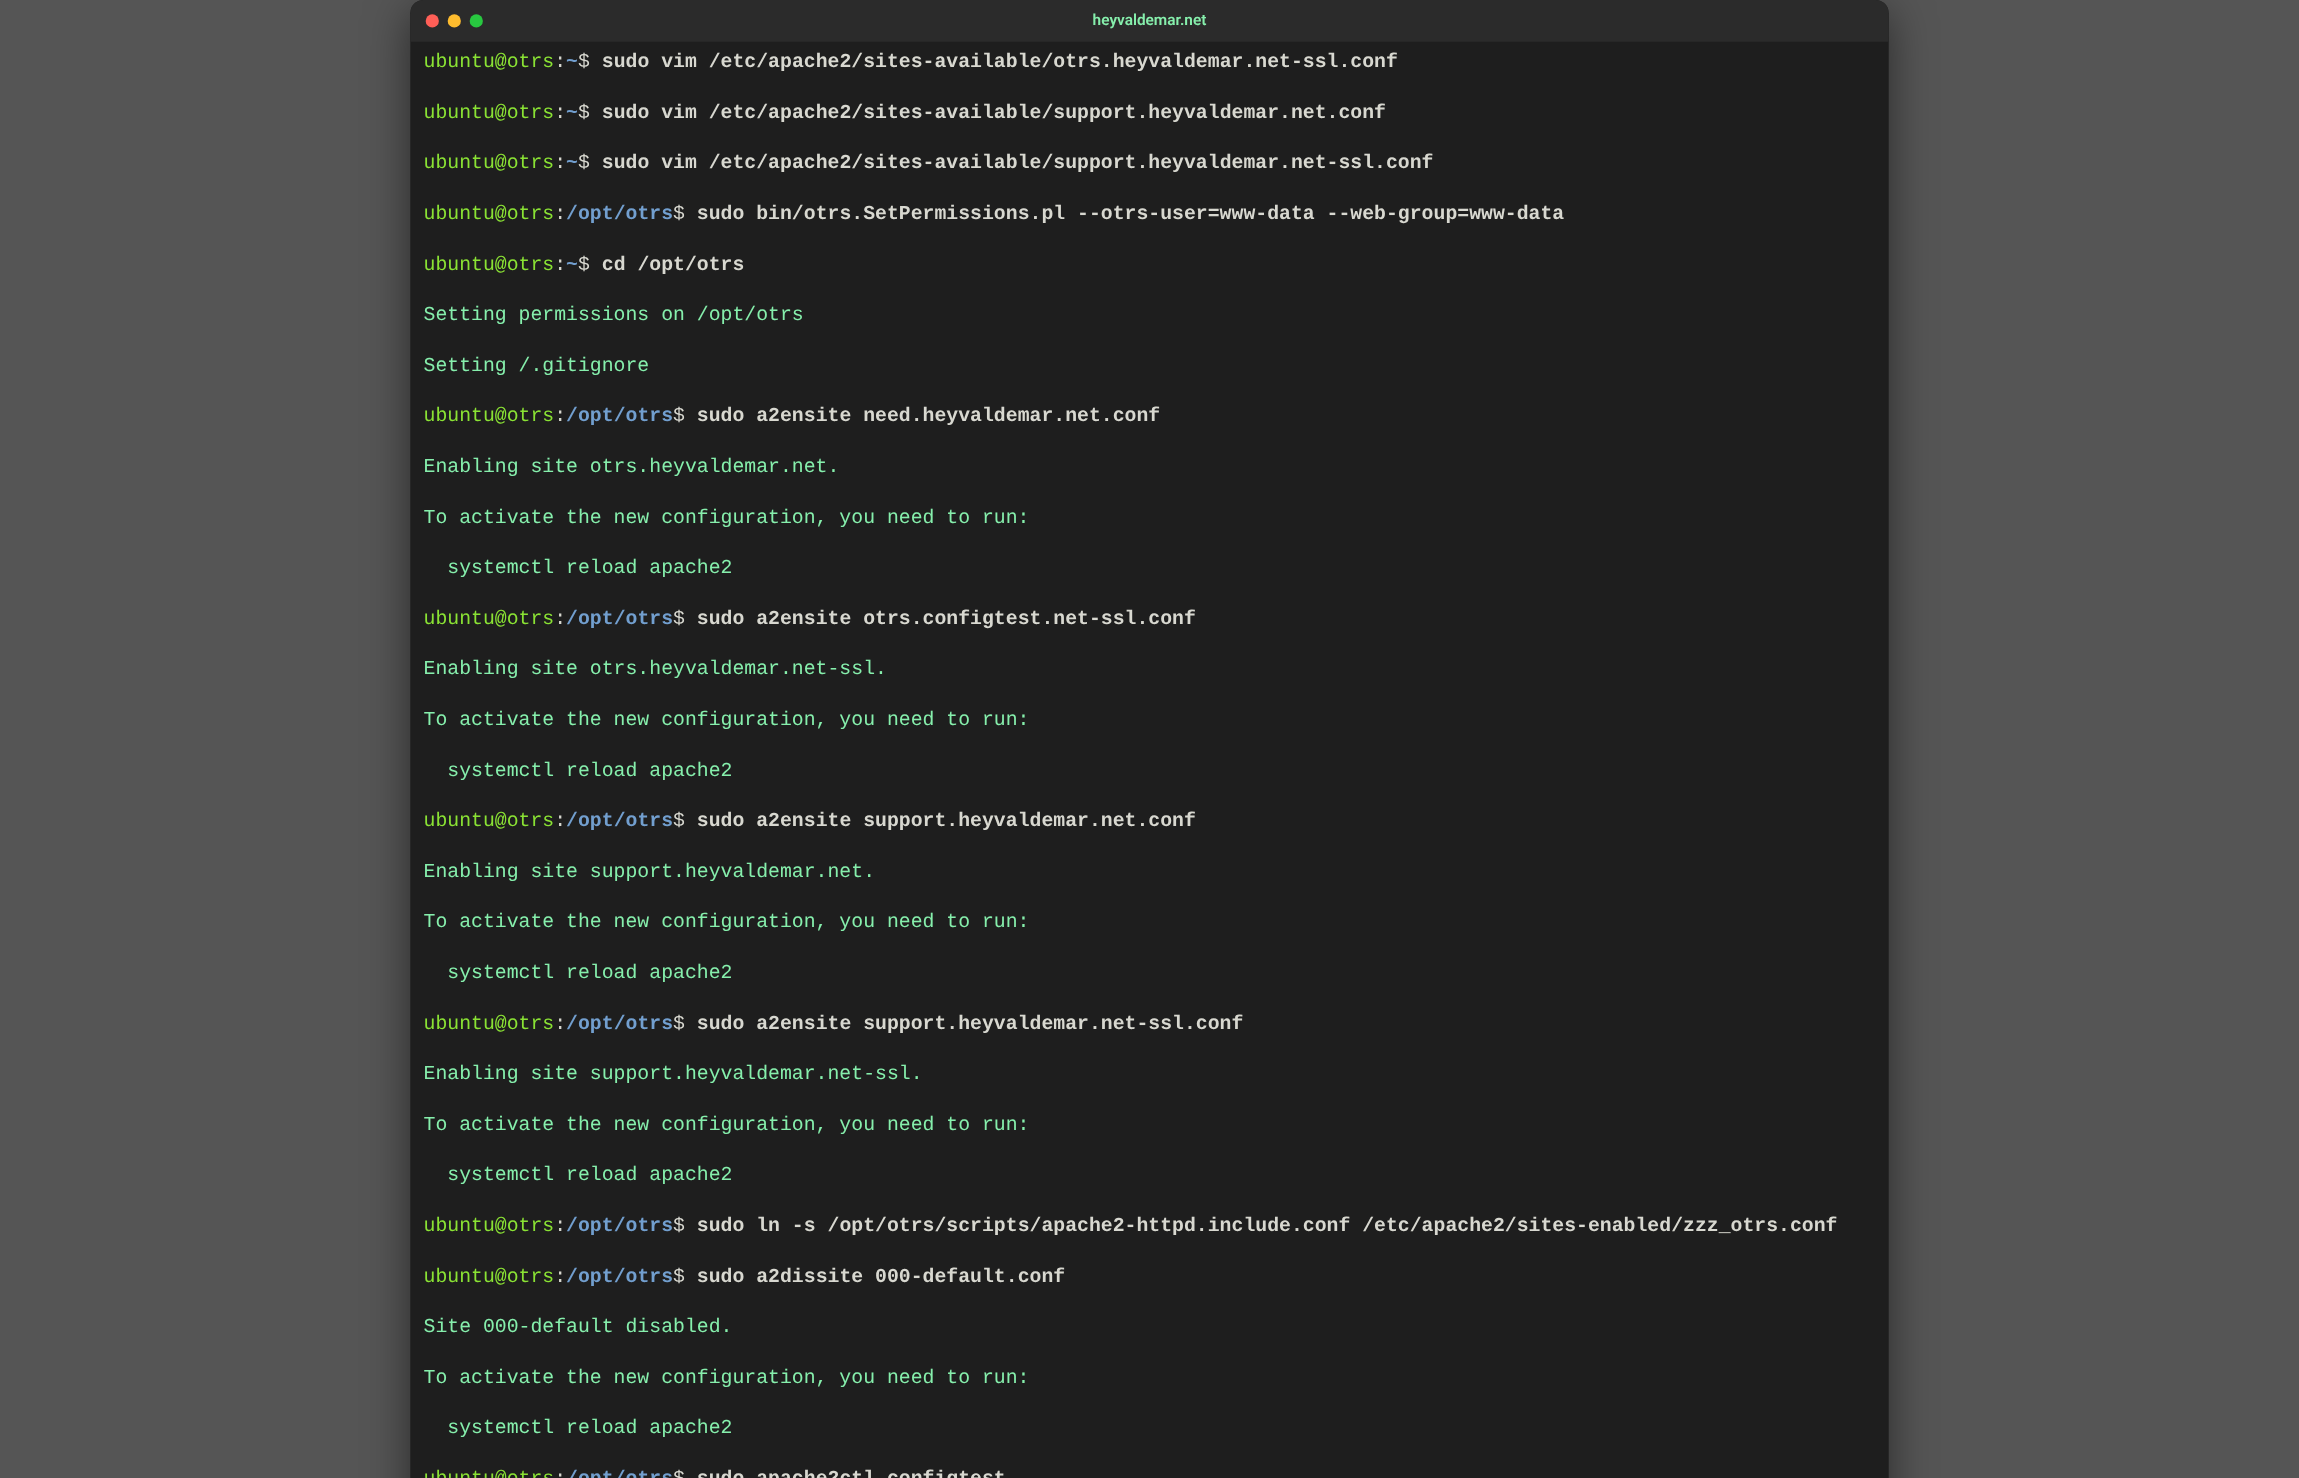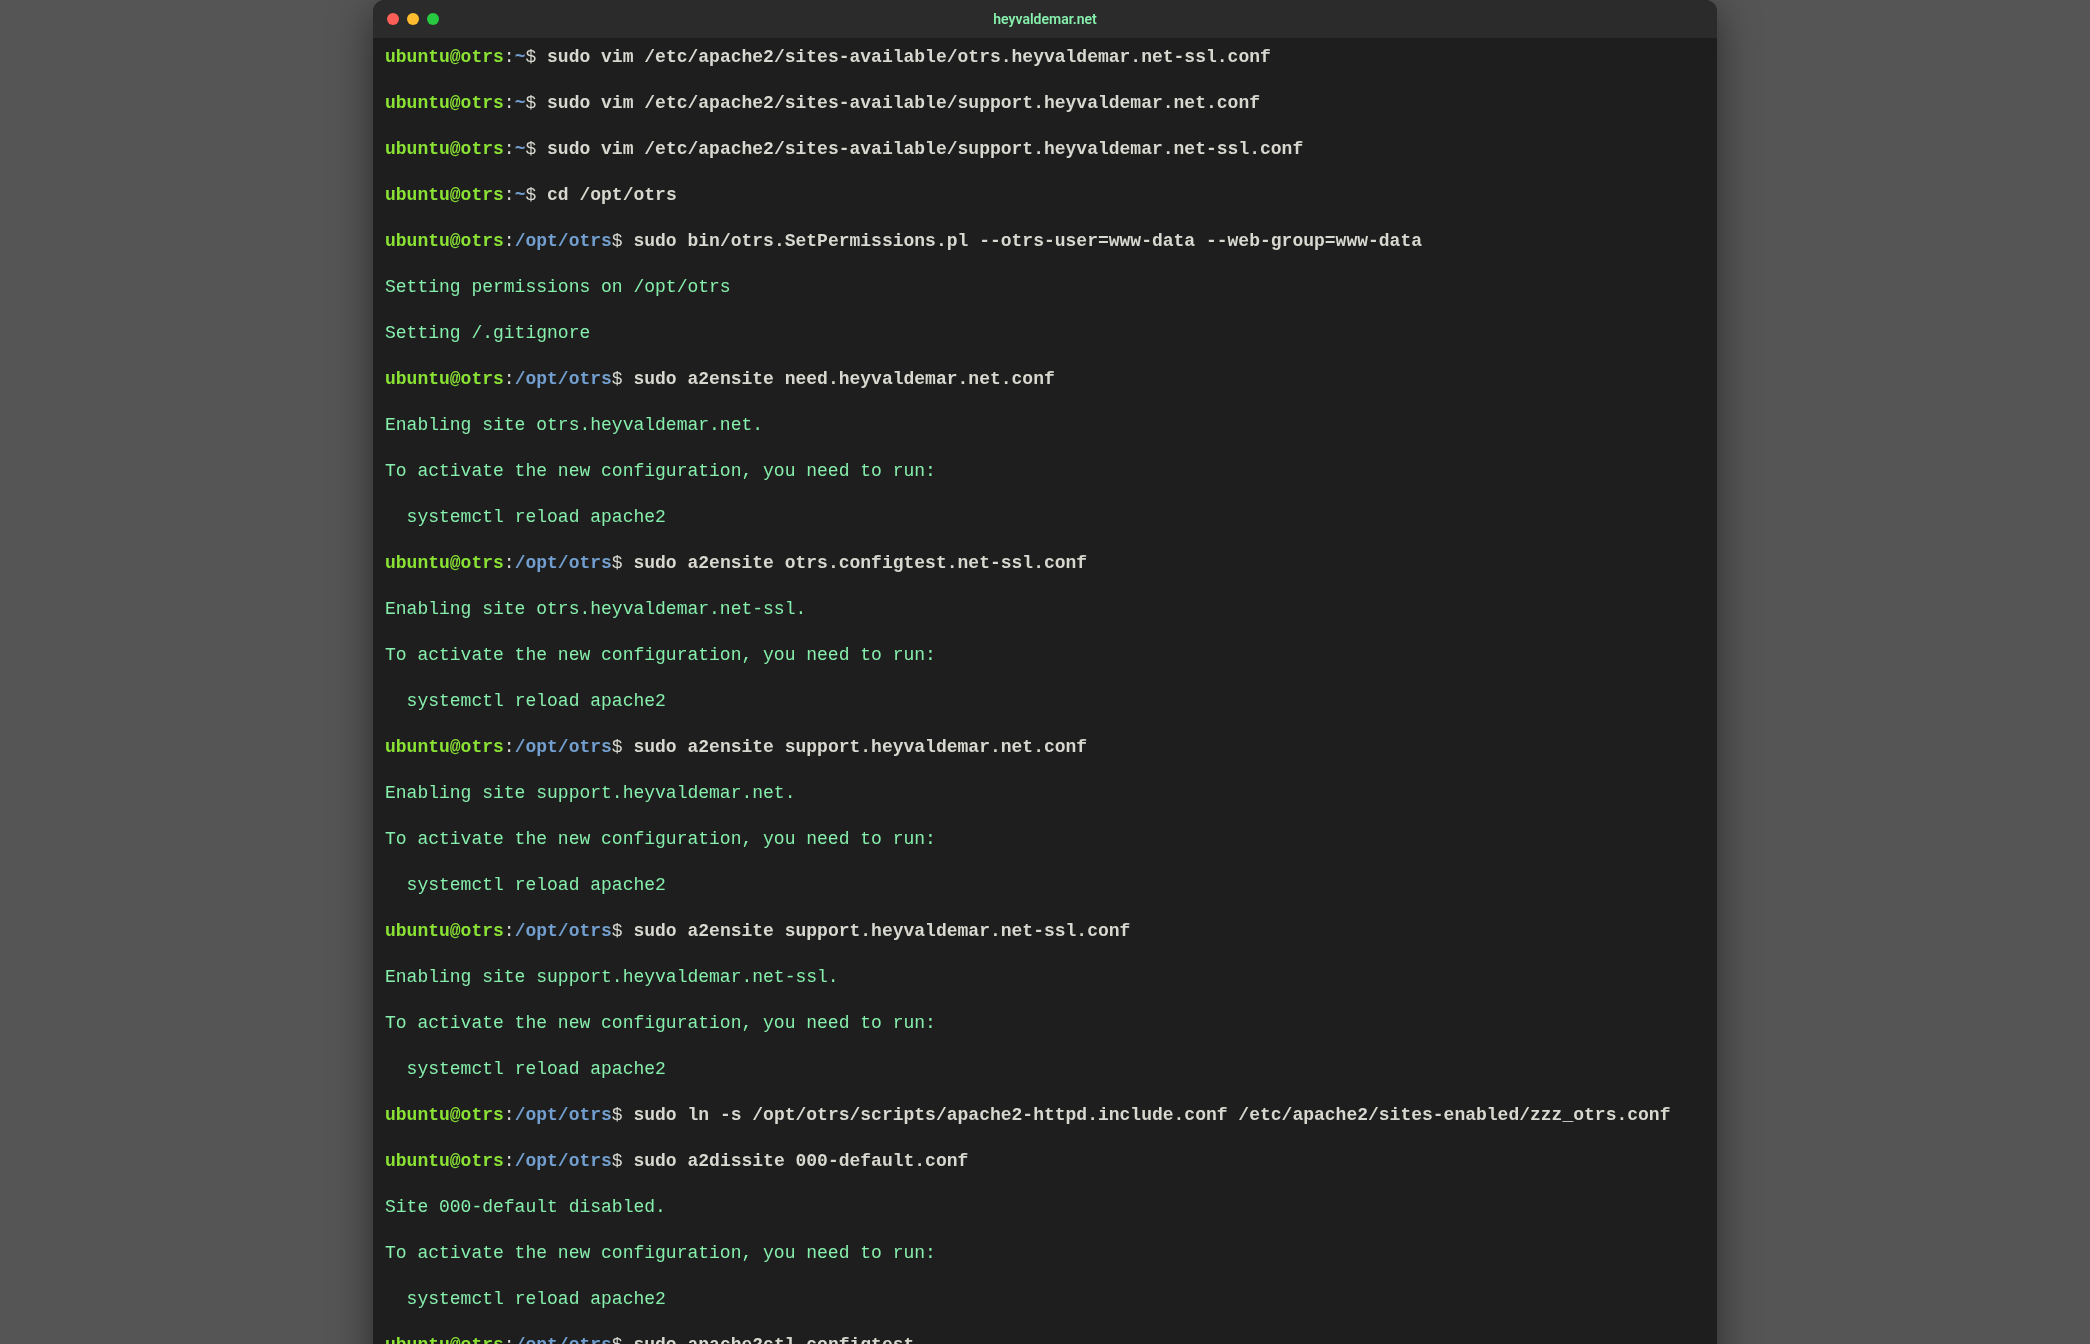--- a/index.html
+++ b/index.html
@@ -48,21 +48,21 @@
     font-size: 14px;
     color: #86efac;
     pointer-events: none;
   }
   .term {
     padding: 8px 12px 12px 12px;
     white-space: pre-wrap;
     word-break: break-all;
   }
   .line { display: block; }
-  .user { color: #8ae234; font-weight: 700; }
+  .user { color: #8ae234; font-weight: 400; }
   .colon{ color: #d8d8d0; }
   .path { color: #729fcf; font-weight: 600; }
   .dollar{ color: #d8d8d0; }
   .cmd  { color: #d8d8d0; font-weight: bold; }
   .out  { color: #86efac; }
 </style>
 </head>
 <body>
 
 <div class="window">
@@ -72,22 +72,22 @@
       <div class="dot red"></div>
       <div class="dot yellow"></div>
       <div class="dot green"></div>
     </div>
     <div class="title">heyvaldemar.net</div>
   </div>
 
   <div class="term" id="term"><span class="line"><span class="user">ubuntu@otrs</span><span class="colon">:</span><span class="path">~</span><span class="dollar">$ </span><span class="cmd">sudo vim /etc/apache2/sites-available/otrs.heyvaldemar.net-ssl.conf</span></span>
 <span class="line"><span class="user">ubuntu@otrs</span><span class="colon">:</span><span class="path">~</span><span class="dollar">$ </span><span class="cmd">sudo vim /etc/apache2/sites-available/support.heyvaldemar.net.conf</span></span>
 <span class="line"><span class="user">ubuntu@otrs</span><span class="colon">:</span><span class="path">~</span><span class="dollar">$ </span><span class="cmd">sudo vim /etc/apache2/sites-available/support.heyvaldemar.net-ssl.conf</span></span>
+<span class="line"><span class="user">ubuntu@otrs</span><span class="colon">:</span><span class="path">/opt/otrs</span><span class="dollar">$ </span><span class="cmd">sudo bin/otrs.SetPermissions.pl --otrs-user=www-data --web-group=www-data</span></span>
 <span class="line"><span class="user">ubuntu@otrs</span><span class="colon">:</span><span class="path">~</span><span class="dollar">$ </span><span class="cmd">cd /opt/otrs</span></span>
-<span class="line"><span class="user">ubuntu@otrs</span><span class="colon">:</span><span class="path">/opt/otrs</span><span class="dollar">$ </span><span class="cmd">sudo bin/otrs.SetPermissions.pl --otrs-user=www-data --web-group=www-data</span></span>
 <span class="line"><span class="out">Setting permissions on /opt/otrs</span></span>
 <span class="line"><span class="out">Setting /.gitignore</span></span>
 <span class="line"><span class="user">ubuntu@otrs</span><span class="colon">:</span><span class="path">/opt/otrs</span><span class="dollar">$ </span><span class="cmd">sudo a2ensite need.heyvaldemar.net.conf</span></span>
 <span class="line"><span class="out">Enabling site otrs.heyvaldemar.net.</span></span>
 <span class="line"><span class="out">To activate the new configuration, you need to run:</span></span>
 <span class="line"><span class="out">  systemctl reload apache2</span></span>
 <span class="line"><span class="user">ubuntu@otrs</span><span class="colon">:</span><span class="path">/opt/otrs</span><span class="dollar">$ </span><span class="cmd">sudo a2ensite otrs.configtest.net-ssl.conf</span></span>
 <span class="line"><span class="out">Enabling site otrs.heyvaldemar.net-ssl.</span></span>
 <span class="line"><span class="out">To activate the new configuration, you need to run:</span></span>
 <span class="line"><span class="out">  systemctl reload apache2</span></span>

